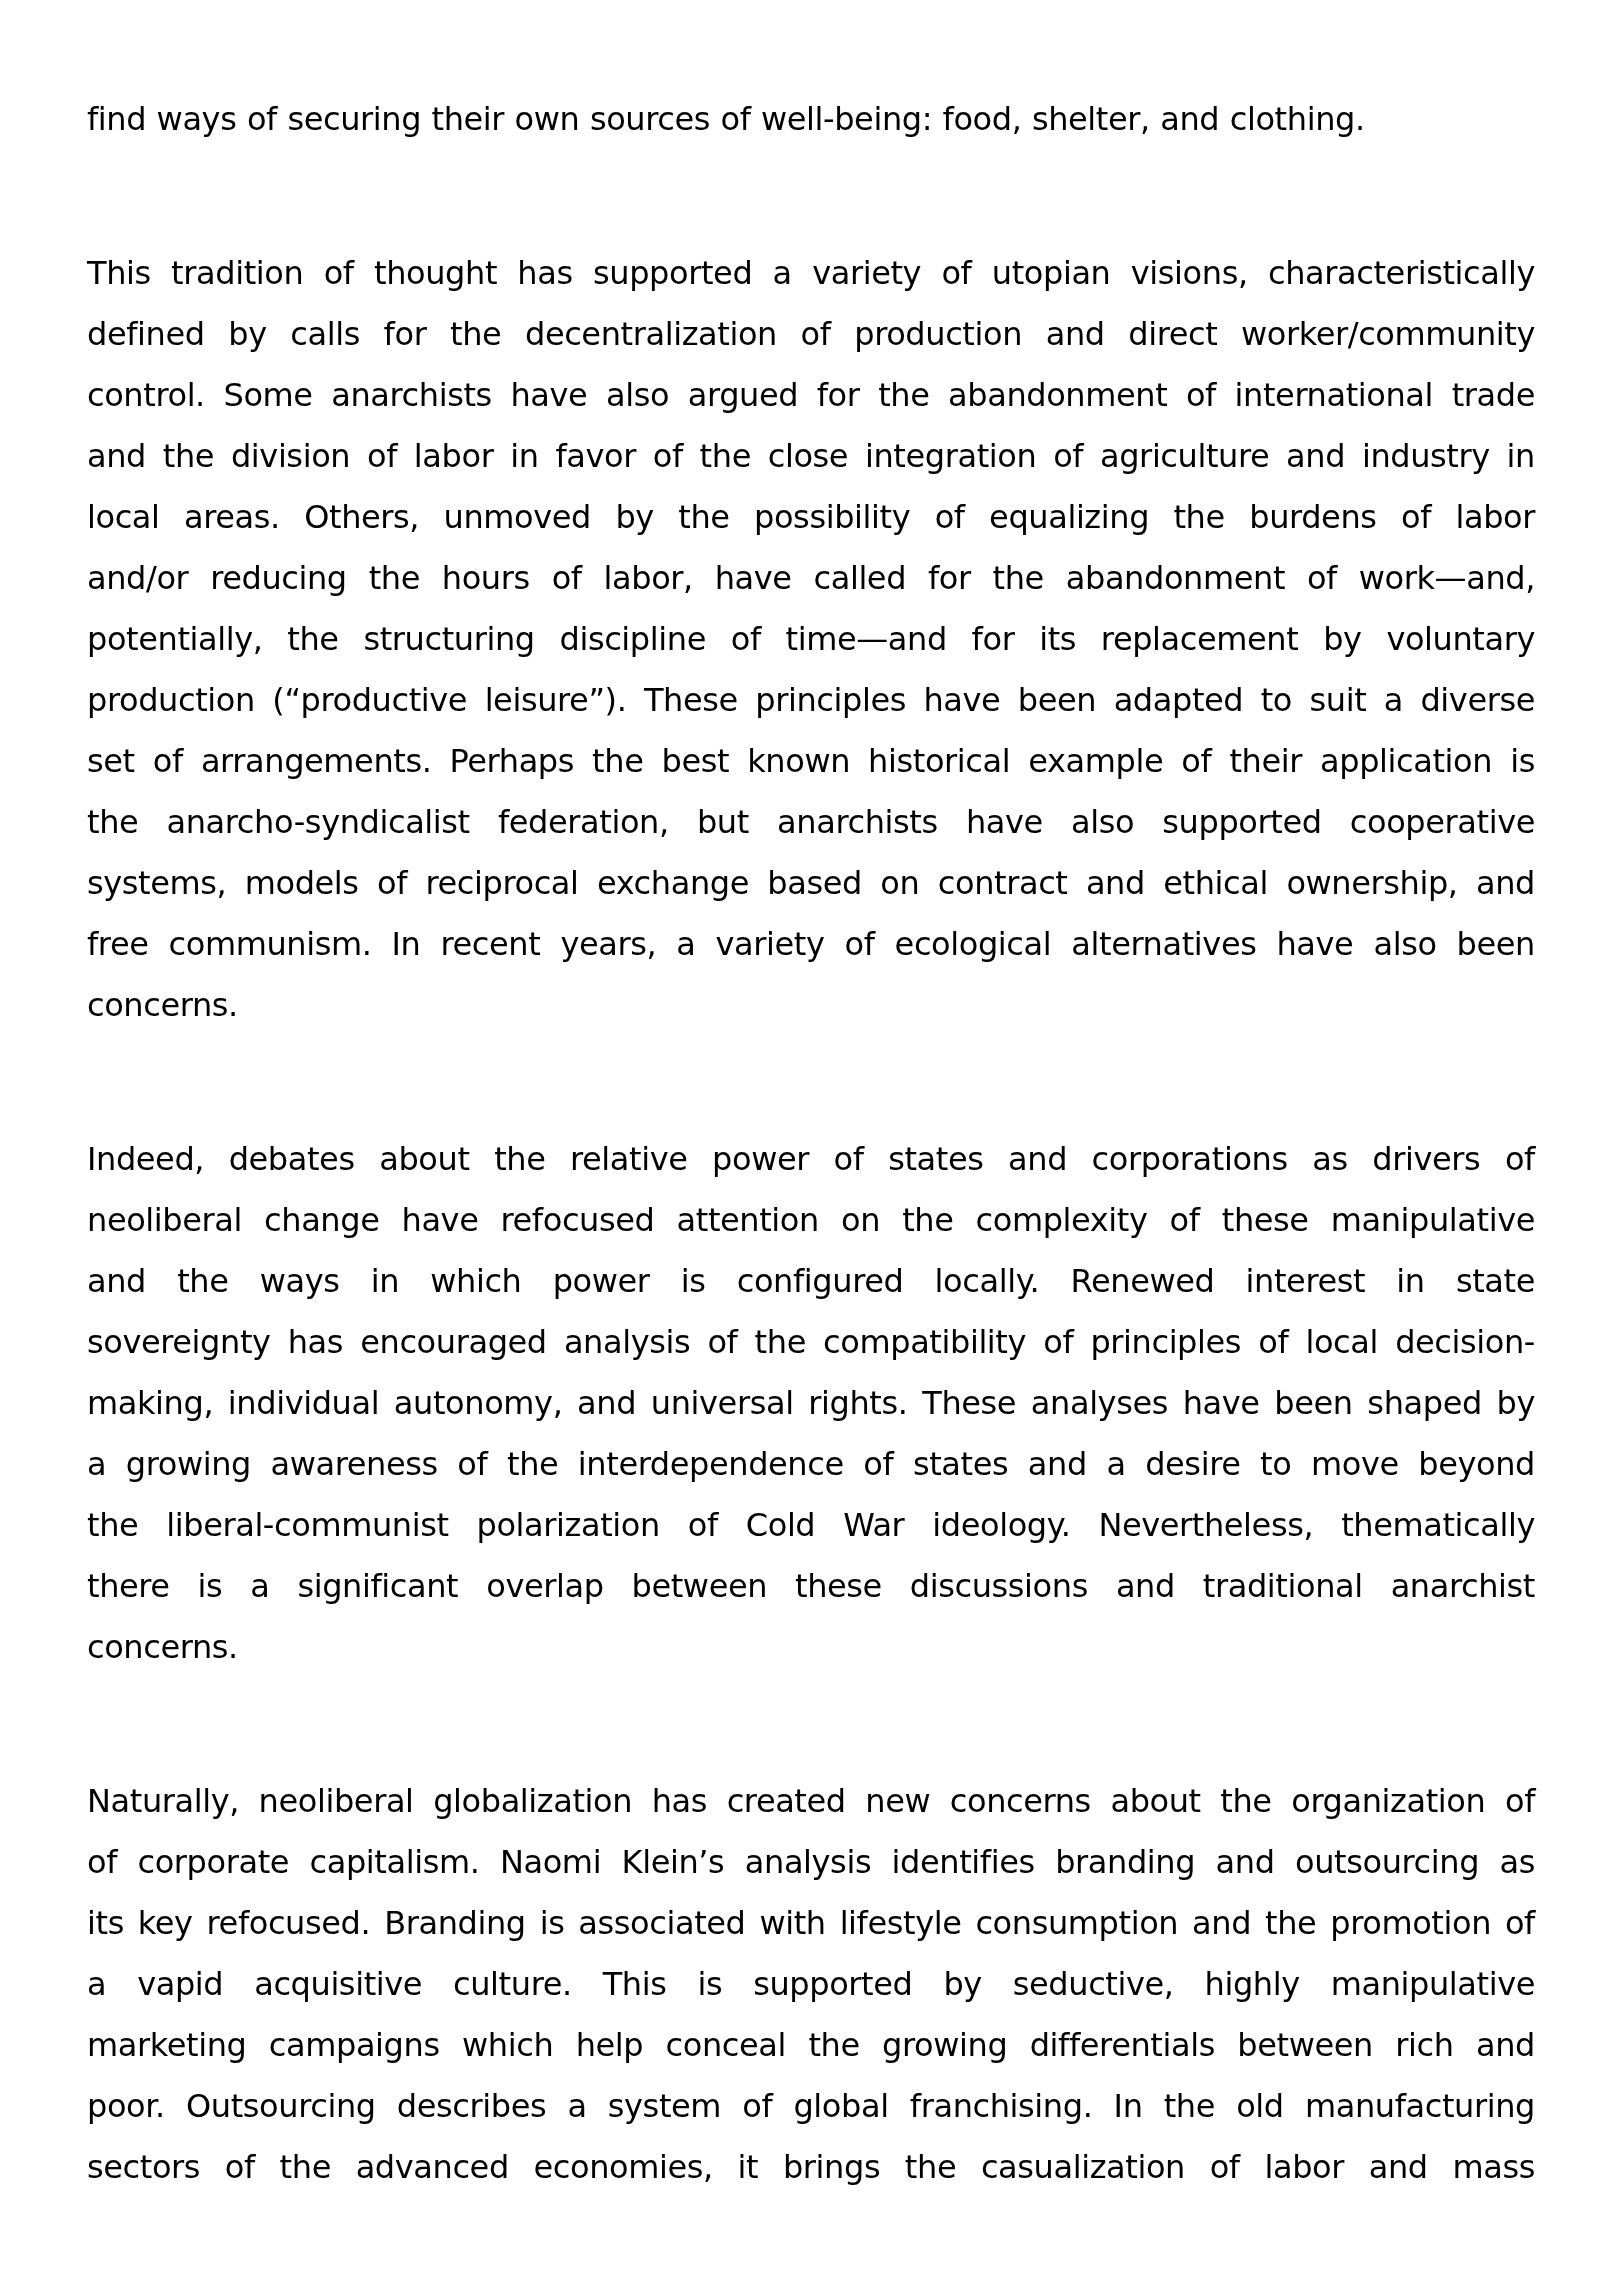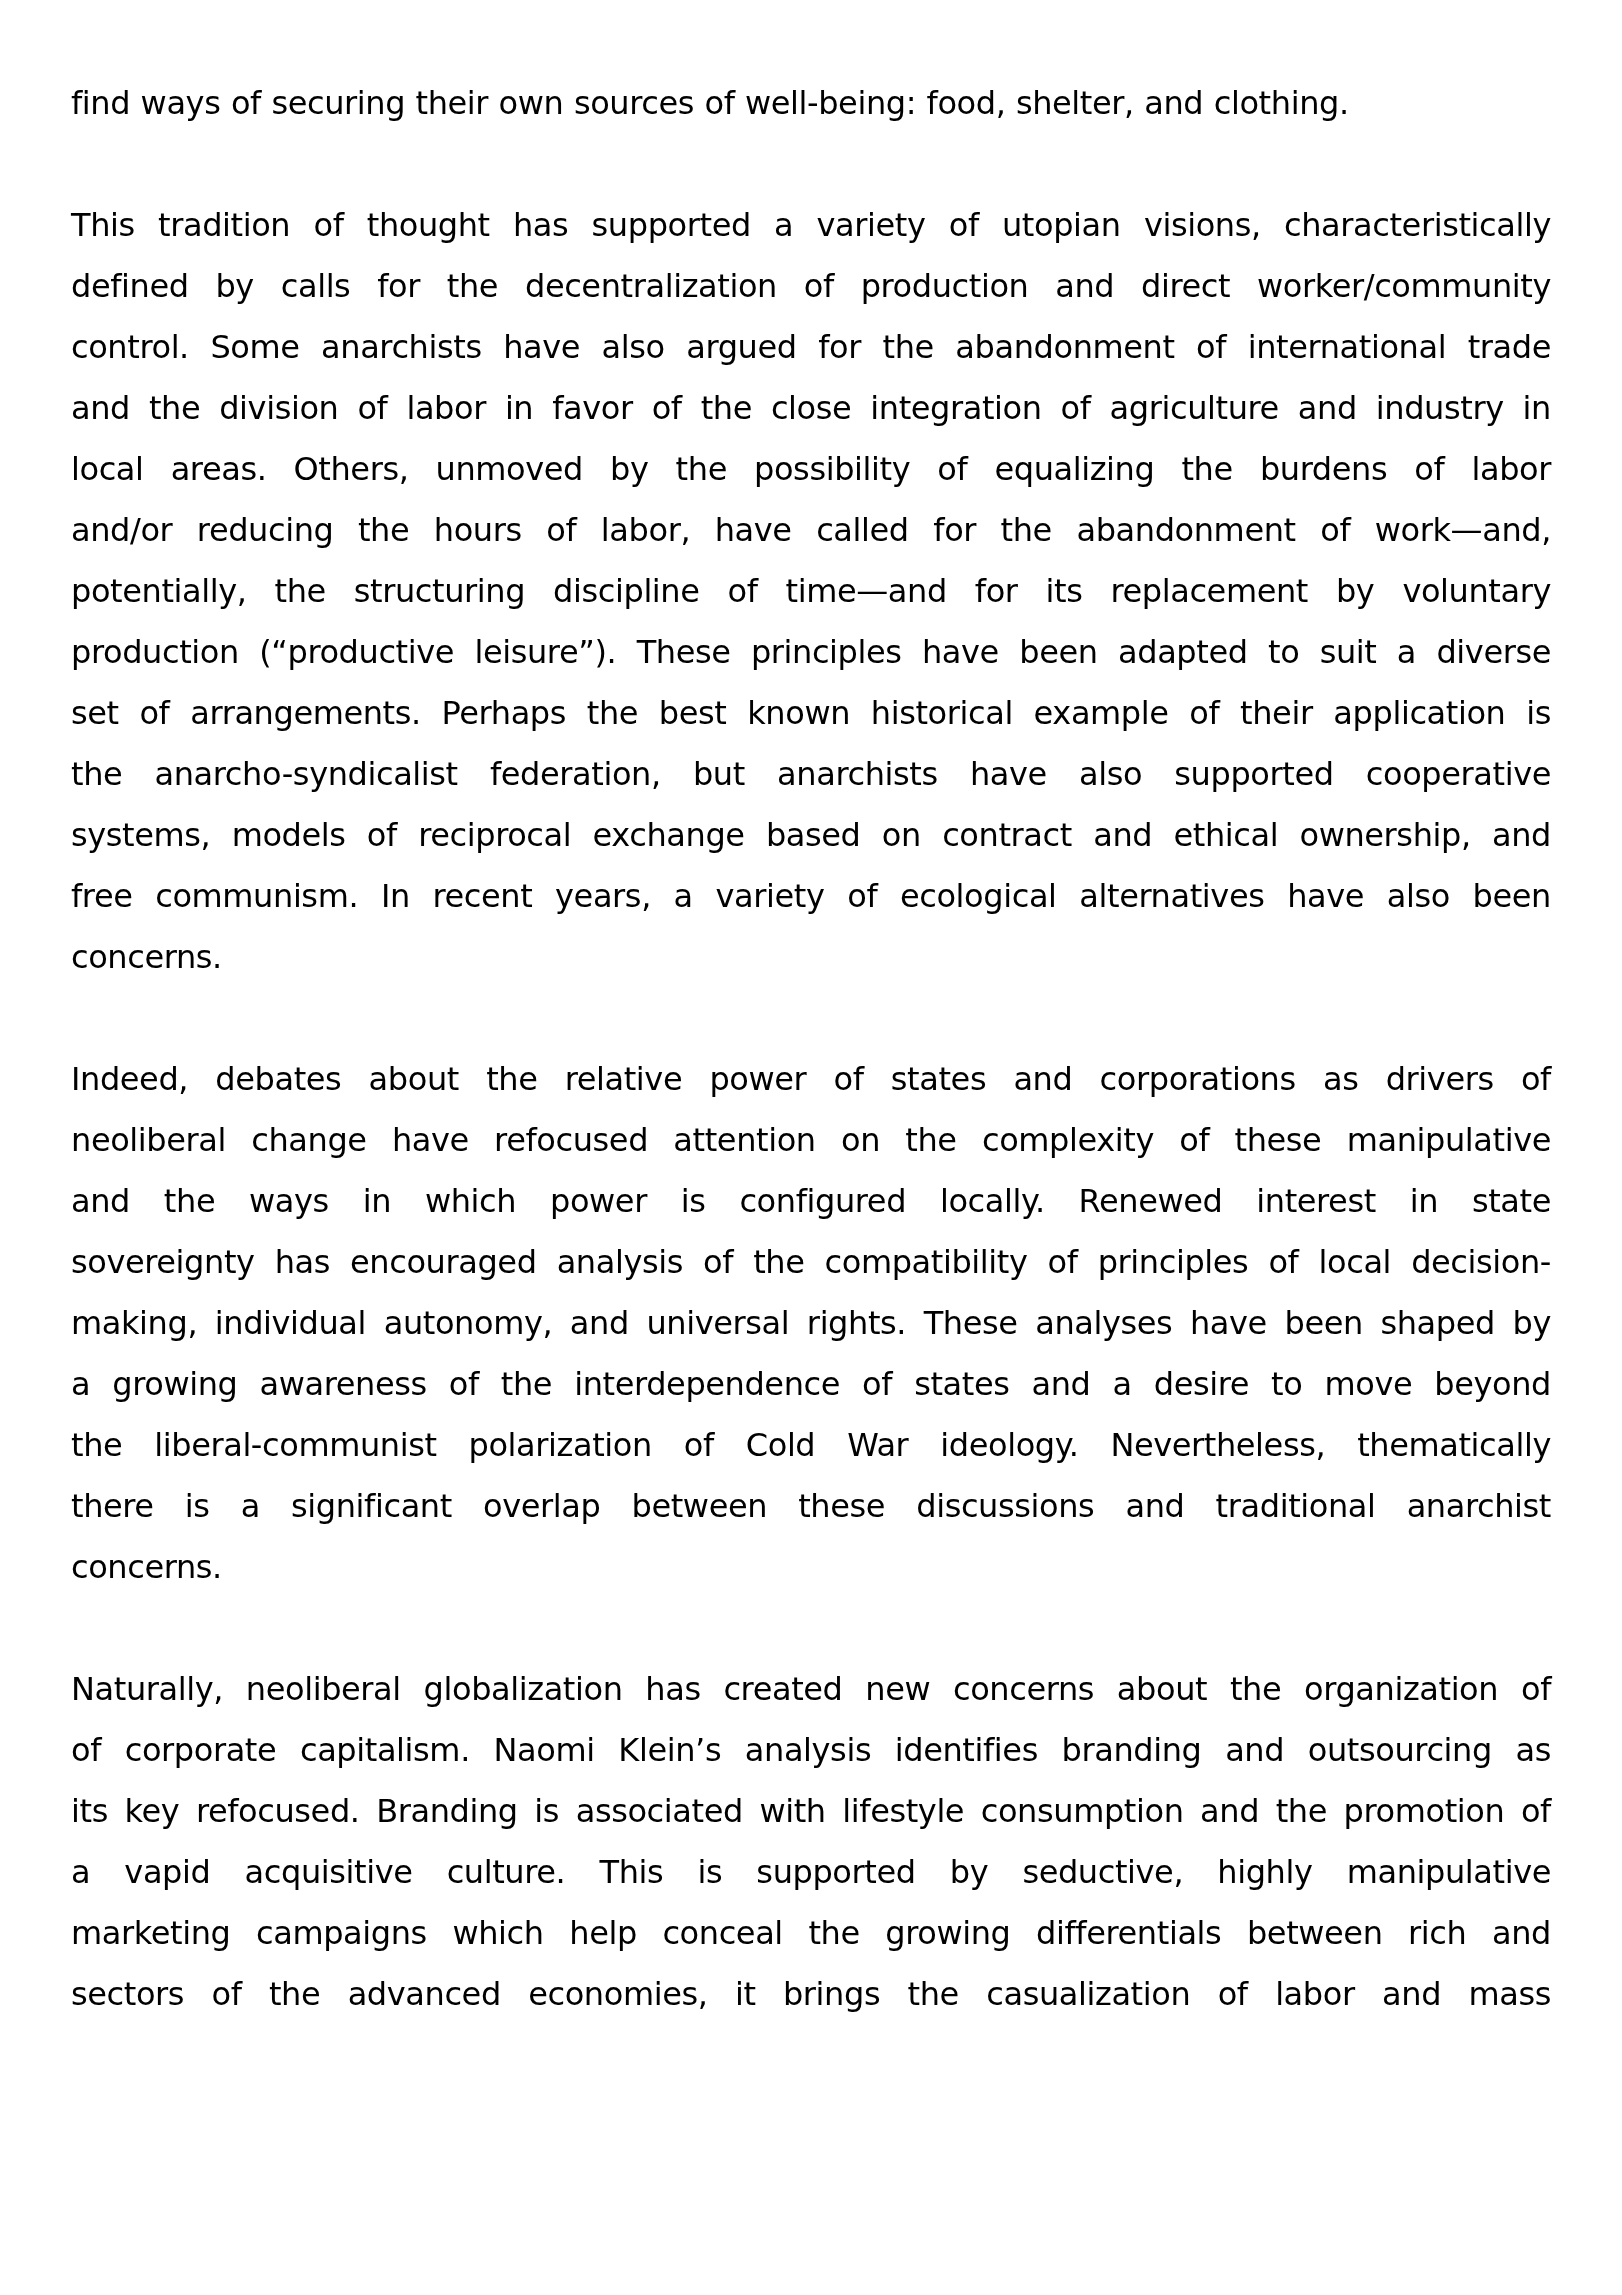--- a/index.html
+++ b/index.html
@@ -15,21 +15,21 @@
       font-family: "DejaVu Sans", "Liberation Sans", sans-serif;
       color: #000000;
     }
     .page {
       position: absolute;
       left: 71px;
       top: 73px;
       width: 1480px;
     }
     .para {
-      margin: 0;
+      margin: 16px;
       font-size: 32px;
       line-height: 61px;
       text-align: justify;
       text-align-last: left;
       letter-spacing: -0.4px;
       word-spacing: 0.7px;
     }
     .line {
       display: block;
       text-align: justify;
@@ -86,17 +86,18 @@
   </div>
 
   <div class="gap"></div>
 
   <div class="para">
     <span class="line">Naturally, neoliberal globalization has created new concerns about the organization of</span>
     <span class="line">of corporate capitalism. Naomi Klein’s analysis identifies branding and outsourcing as</span>
     <span class="line">its key refocused. Branding is associated with lifestyle consumption and the promotion of</span>
     <span class="line">a vapid acquisitive culture. This is supported by seductive, highly manipulative</span>
     <span class="line">marketing campaigns which help conceal the growing differentials between rich and</span>
+    <span class="line">poor. Outsourcing describes a system of global franchising. In the old manufacturing</span>
     <span class="line">sectors of the advanced economies, it brings the casualization of labor and mass</span>
   </div>
 
 </div>
 
 
 </body></html>

